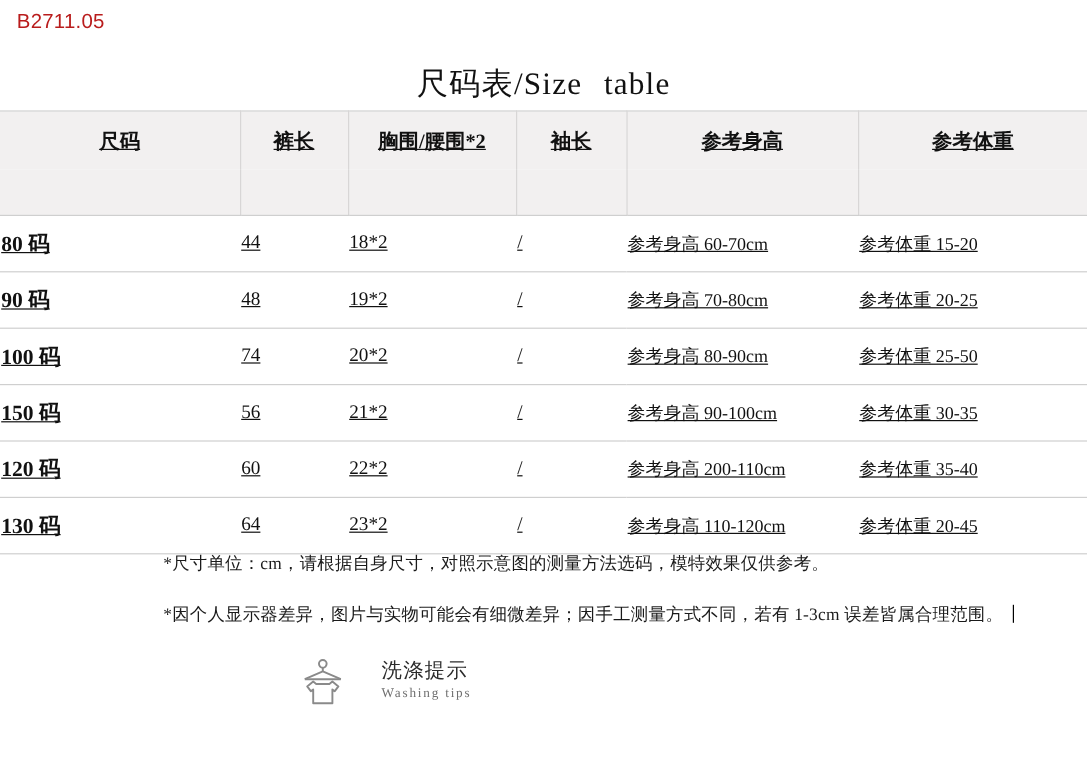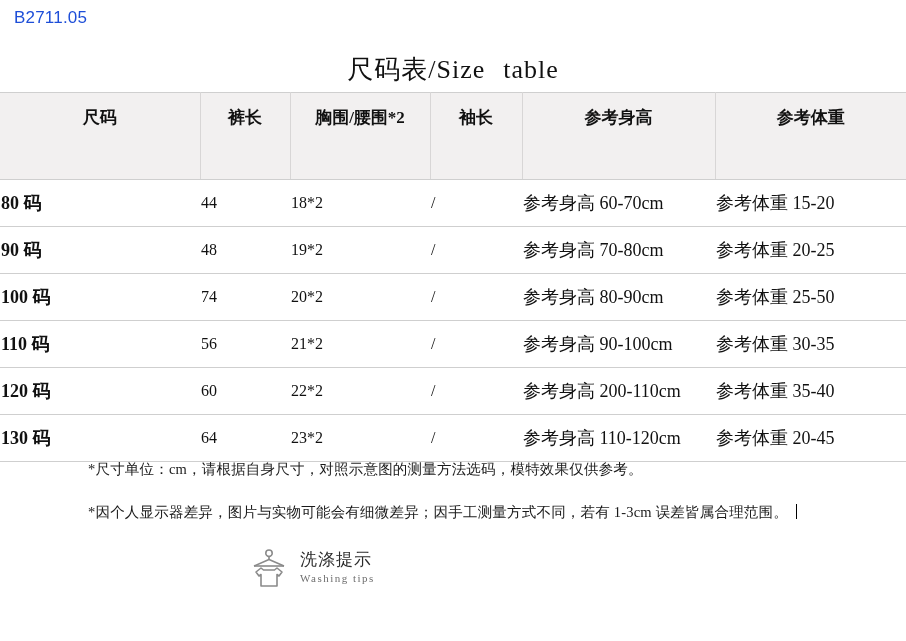--- a/index.html
+++ b/index.html
@@ -14,21 +14,21 @@
     color: #000000;
     position: relative;
     overflow: hidden;
   }
   .doc-code {
     position: absolute;
     left: 14px;
     top: 8px;
     font-size: 17px;
     font-family: "Liberation Sans", sans-serif;
-    color: #1d4ed8;
+    color: #b91c1c;
     letter-spacing: 0.2px;
   }
   .title {
     position: absolute;
     top: 52px;
     left: 0;
     width: 906px;
     text-align: center;
     font-size: 26px;
     font-family: "Liberation Serif", serif;
@@ -47,20 +47,21 @@
     border-collapse: collapse;
     table-layout: fixed;
   }
   table.size-table th,
   table.size-table td {
     border-top: 1px solid #cfcfcf;
     border-bottom: 1px solid #cfcfcf;
     border-left: none;
     border-right: none;
     vertical-align: middle;
+    text-decoration: underline;
   }
   table.size-table thead th {
     background: #f2f0f0;
     height: 46px;
     font-size: 17px;
     font-weight: bold;
     font-family: "Liberation Serif", serif;
     color: #111;
     border-top: 1px solid #cfcfcf;
     border-bottom: none;
@@ -87,38 +88,39 @@
     font-weight: bold;
     font-size: 18px;
   }
   tbody tr.data-row td.c-len,
   tbody tr.data-row td.c-chest,
   tbody tr.data-row td.c-sleeve {
     font-size: 16px;
   }
   tbody tr.data-row td.c-height,
   tbody tr.data-row td.c-weight {
-    font-size: 18px;
+    font-size: 15px;
   }
   .col-sep {
     border-right: 1px solid #e2e0e0;
   }
   .notes {
     position: absolute;
     left: 0;
     top: 460px;
     width: 906px;
   }
   .note-line {
     font-size: 14.5px;
     font-family: "Liberation Serif", serif;
     color: #1a1a1a;
     padding-left: 88px;
     margin-bottom: 24px;
     letter-spacing: 0.2px;
+    margin-left: 48px;
   }
   .note-line .cursor {
     display: inline-block;
     width: 1px;
     height: 15px;
     background: #000;
     vertical-align: -2px;
     margin-left: 8px;
   }
   .wash {
@@ -129,20 +131,21 @@
     align-items: center;
     gap: 10px;
   }
   .wash-icon {
     width: 42px;
     height: 44px;
     display: block;
   }
   .wash-text {
     line-height: 1.05;
+    margin-left: 18px;
   }
   .wash-cn {
     font-size: 17px;
     font-family: "Liberation Serif", serif;
     color: #2b2b2b;
     letter-spacing: 1px;
   }
   .wash-en {
     font-size: 11px;
     font-family: Liberation Serif, serif;
@@ -210,21 +213,21 @@
     <tr class="data-row">
       <td class="c-size col-sep">100 码</td>
       <td class="c-len col-sep">74</td>
       <td class="c-chest col-sep">20*2</td>
       <td class="c-sleeve col-sep">/</td>
       <td class="c-height col-sep">参考身高 80-90cm</td>
       <td class="c-weight">参考体重 25-50</td>
     </tr>
 
     <tr class="data-row">
-      <td class="c-size col-sep">110 码</td>
+      <td class="c-size col-sep">150 码</td>
       <td class="c-len col-sep">56</td>
       <td class="c-chest col-sep">21*2</td>
       <td class="c-sleeve col-sep">/</td>
       <td class="c-height col-sep">参考身高 90-100cm</td>
       <td class="c-weight">参考体重 30-35</td>
     </tr>
 
     <tr class="data-row">
       <td class="c-size col-sep">120 码</td>
       <td class="c-len col-sep">60</td>

